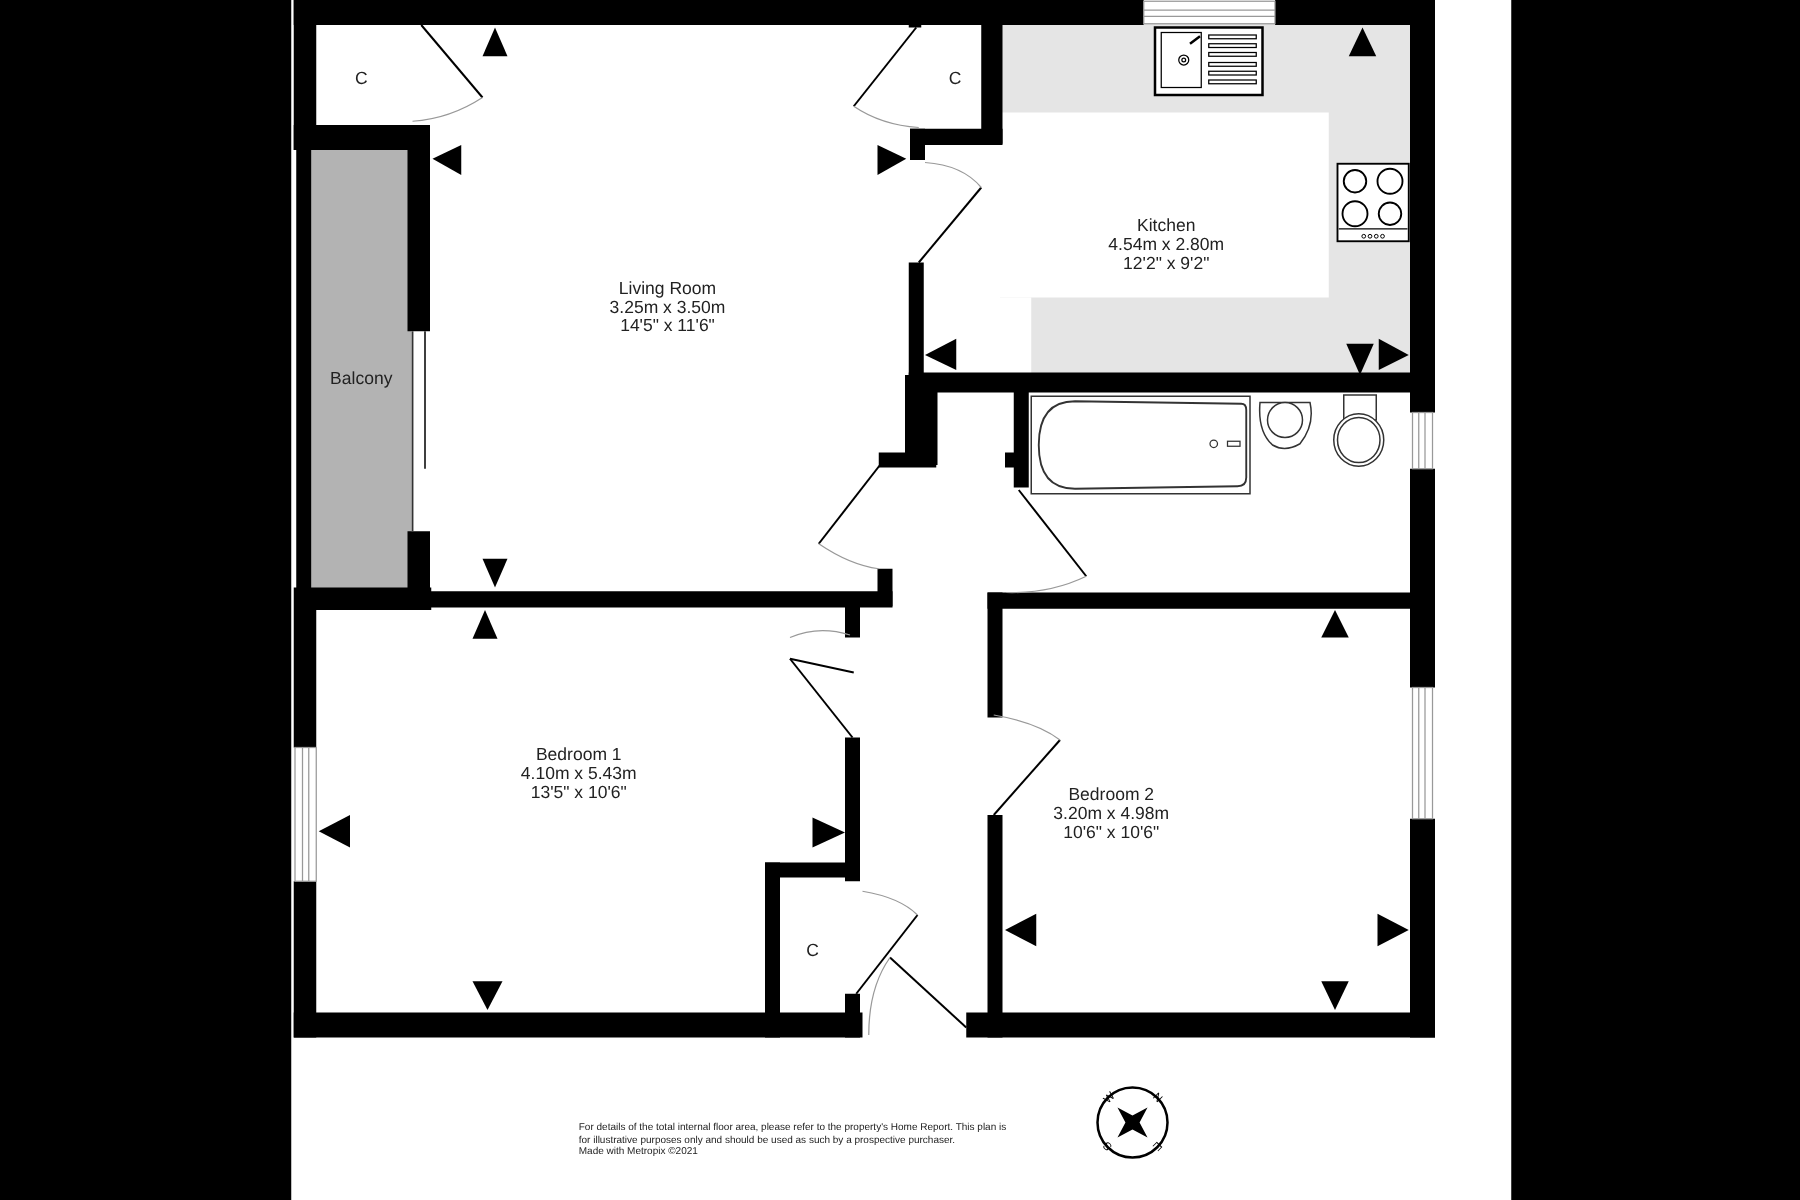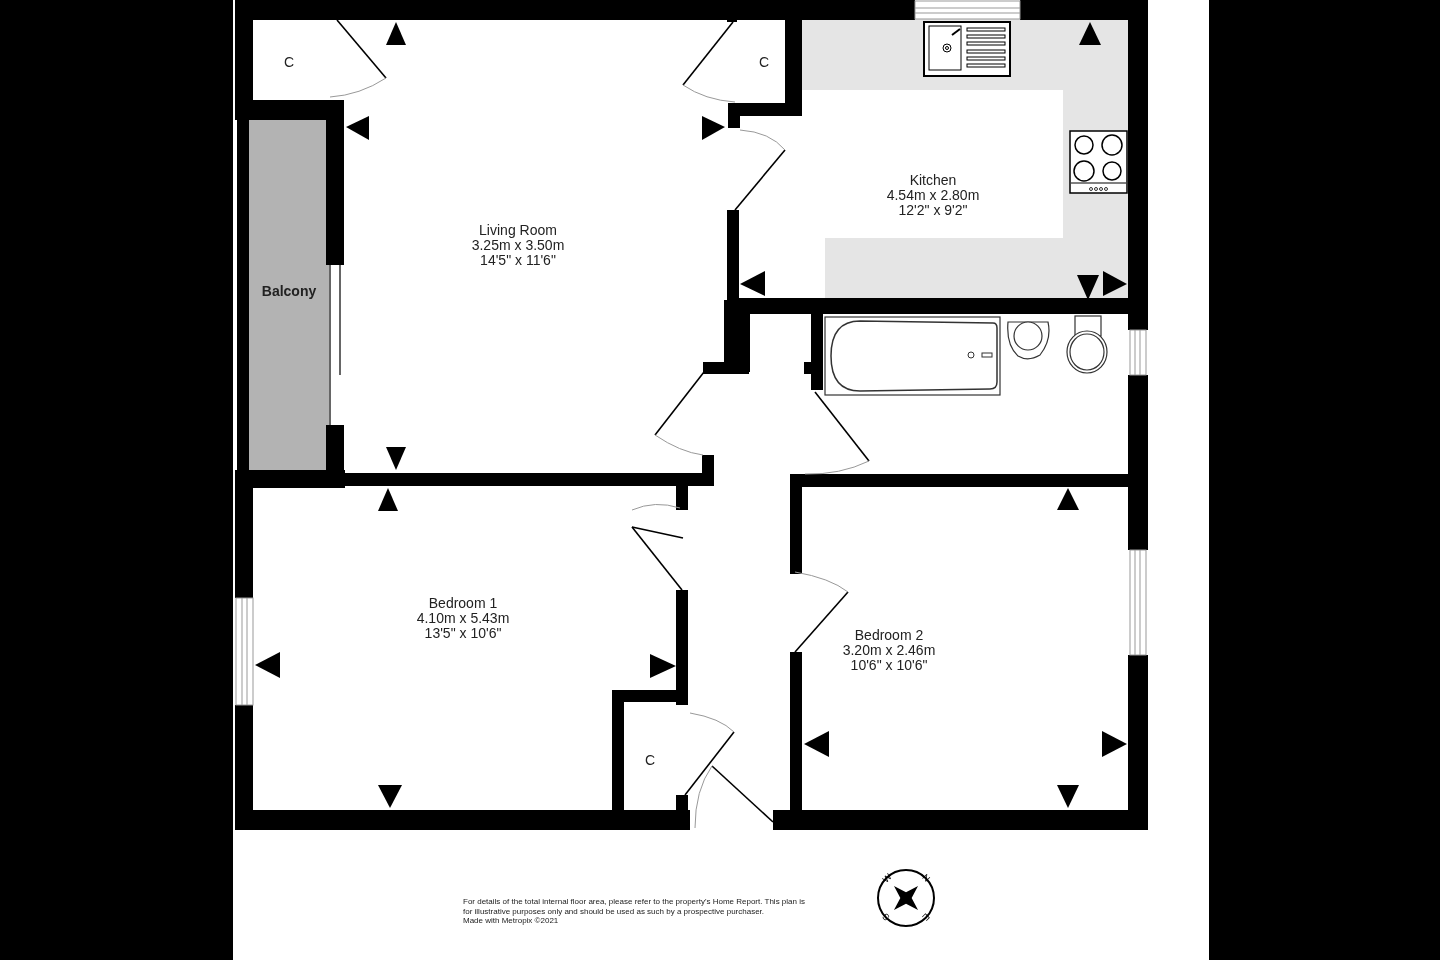--- a/index.html
+++ b/index.html
@@ -188,41 +188,41 @@
     </g>
   </svg>
 
   <div>
     <span style="position:absolute;left:690px;top:873px;font-size:9px;transform:rotate(45deg);">N</span>
     <span style="position:absolute;left:690px;top:912px;font-size:9px;transform:rotate(135deg);">E</span>
     <span style="position:absolute;left:650px;top:912px;font-size:9px;transform:rotate(225deg);">S</span>
     <span style="position:absolute;left:650px;top:873px;font-size:9px;transform:rotate(315deg);">W</span>
   </div>
 
-  <div class="room-label" style="left:285px;top:223px;">
+  <div class="room-label" style="left:301px;top:223px;">
     <div>Living Room</div>
     <div>3.25m  x 3.50m</div>
     <div>14'5"  x 11'6"</div>
   </div>
   <div class="room-label" style="left:700px;top:137px;margin-top:36px;">
     <div>Kitchen</div>
     <div>4.54m  x 2.80m</div>
     <div>12'2"  x 9'2"</div>
   </div>
   <div class="room-label" style="left:230px;top:596px;">
     <div>Bedroom 1</div>
     <div>4.10m  x 5.43m</div>
     <div>13'5"  x 10'6"</div>
   </div>
   <div class="room-label" style="left:656px;top:628px;">
     <div>Bedroom 2</div>
-    <div>3.20m  x 2.46m</div>
+    <div>3.20m  x 4.98m</div>
     <div>10'6"  x 10'6"</div>
   </div>
-  <div class="room-label" style="left:56px;top:284px;font-weight:bold;">Balcony</div>
+  <div class="room-label" style="left:56px;top:295px;">Balcony</div>
 
   <span class="c-label" style="left:56px;top:62px;">C</span>
   <span class="c-label" style="left:531px;top:62px;">C</span>
   <span class="c-label" style="left:417px;top:760px;">C</span>
 
   <div class="footer">
     <div>For details of the total internal floor area, please refer to the property's Home Report. This plan is</div>
     <div>for illustrative purposes only and should be used as such by a prospective purchaser.</div>
     <div>Made with Metropix ©2021</div>
   </div>

